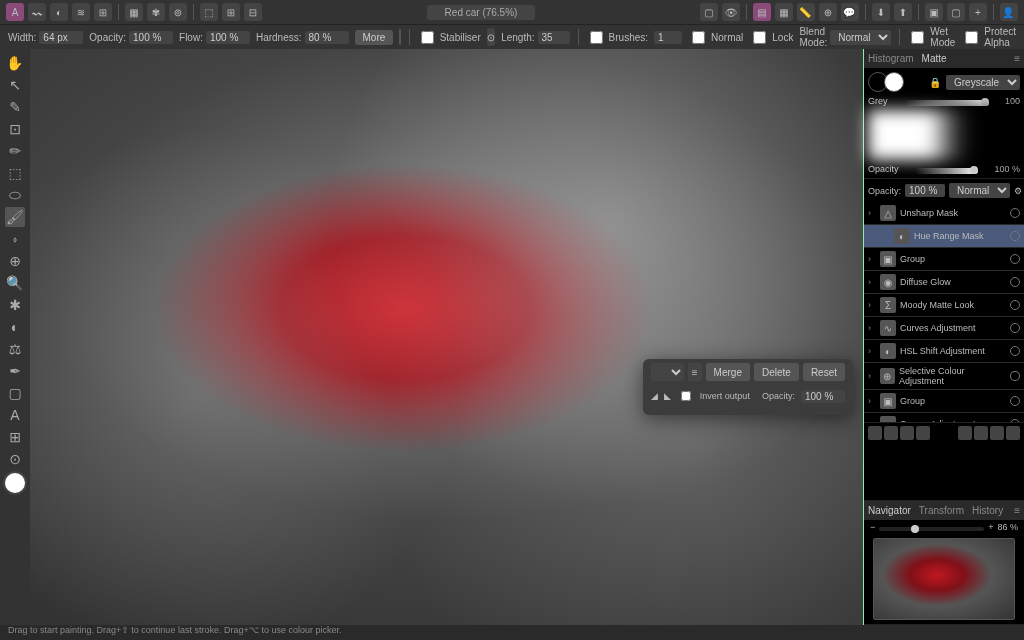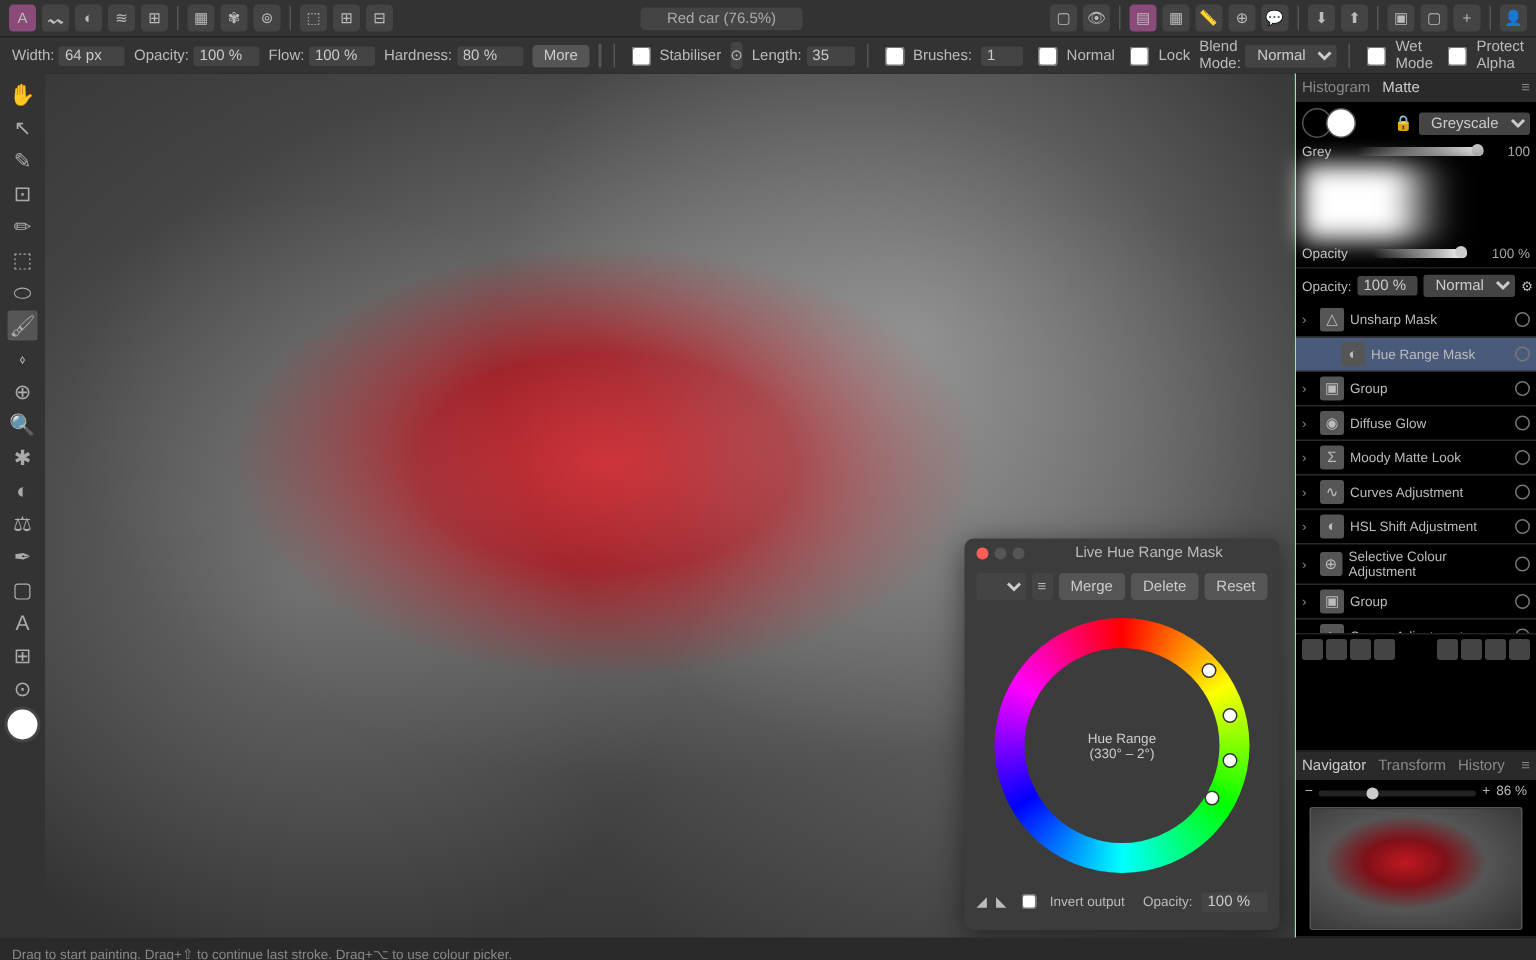--- a/index.html
+++ b/index.html
@@ -35,36 +35,36 @@
 .slider-thumb{position:absolute;width:8px;height:8px;background:#ccc;border-radius:50%;top:-2px}
 .panels{width:160px;background:#000000;display:flex;flex-direction:column;border-left:1px solid #86efac}
 .panel{border-bottom:1px solid #222}
 .panel-tabs{display:flex;background:#2a2a2a;padding:2px 4px;gap:8px;font-size:10px;align-items:center}
 .panel-tab{color:#888;cursor:pointer;padding:2px 0}
 .panel-tab.active{color:#ccc}
 .panel-menu{margin-left:auto;color:#888;cursor:pointer}
 .panel-body{padding:4px}
 .swatch-row{display:flex;gap:4px;align-items:center;margin-bottom:4px}
 .swatch{width:18px;height:18px;border-radius:50%;border:1px solid #555}
-.grey-slider{display:flex;align-items:center;gap:16px;font-size:9px}
+.grey-slider{display:flex;align-items:flex-end;gap:16px;font-size:9px}
 .grey-track{flex:1;height:6px;background:linear-gradient(90deg,#000,#fff);border-radius:3px;position:relative}
 .grey-thumb{position:absolute;right:0;top:-2px;width:8px;height:8px;background:#ccc;border-radius:50%}
 .preview-box{width:100%;height:50px;background:linear-gradient(90deg,#fff 0%,#fff 40%,#888 50%,#222 60%,#000 70%,#000 100%);margin-top:4px;border-radius:2px;filter:blur(8px)}
 .layers-list{max-height:220px;overflow-y:auto}
 .layer{display:flex;align-items:center;padding:3px 4px;gap:4px;font-size:9px;border-bottom:1px solid #2a2a2a}
 .layer.selected{background:#4a5a7a}
 .layer.child{padding-left:18px}
 .layer-thumb{width:16px;height:16px;background:#555;border-radius:2px;display:flex;align-items:center;justify-content:center;font-size:10px}
 .layer-vis{width:8px;height:8px;border:1px solid #777;border-radius:50%;margin-left:auto}
 .layer-arrow{width:8px;color:#888}
 .layer-controls{display:flex;gap:2px;padding:3px 4px;border-top:1px solid #222}
 .lc-btn{width:14px;height:14px;background:#444;border-radius:2px;cursor:pointer}
 .nav-preview{width:140px;height:80px;margin:4px auto;background:radial-gradient(ellipse at 45% 45%,#c01820 0%,#801018 25%,#555 50%,#333 100%);border-radius:2px;border:1px solid #555}
 .nav-slider{display:flex;align-items:center;gap:4px;padding:2px 6px;font-size:9px}
-.statusbar{height:16px;background:#2a2a2a;display:flex;align-items:flex-end;padding:0 8px;font-size:9px;color:#888}
+.statusbar{height:16px;background:#2a2a2a;display:flex;align-items:flex-start;padding:0 8px;font-size:9px;color:#888}
 .flex-spacer{flex:1}
 .brush-icon{width:16px;height:16px;background:#555;border-radius:2px}
 .color-circle{width:20px;height:20px;border-radius:50%;background:#fff;border:2px solid #444}
 </style>
 </head>
 <body>
 
 <div class="topbar">
   <div class="icon-btn pink">A</div>
   <div class="icon-btn">〰</div>
@@ -180,44 +180,26 @@
     <div class="tool">⊙</div>
     <div class="color-circle"></div>
   </div>
 
   <div class="canvas">
     <div class="car-img">
         <div class="smoke"></div>
       </div>
 
     <div class="dialog">
-      <div class="dlg-title">
-        <div class="traffic">
-            <div class="dot" style="background:#ff5f56"></div>
-            <div class="dot" style="background:#555"></div>
-            <div class="dot" style="background:#555"></div>
-          </div>
-        <span style="flex:1;text-align:center">Live Hue Range Mask</span>
-      </div>
       <div class="dlg-bar">
         <select class="ctx-select" style="width:40px"><option></option></select>
         <div class="icon-btn">≡</div>
         <button class="dlg-btn">Merge</button>
         <button class="dlg-btn">Delete</button>
         <button class="dlg-btn">Reset</button>
-      </div>
-      <div class="hue-wheel">
-        <div class="hue-handle" style="top:30px;right:22px"></div>
-        <div class="hue-handle" style="top:60px;right:8px"></div>
-        <div class="hue-handle" style="top:90px;right:8px"></div>
-        <div class="hue-handle" style="top:115px;right:20px"></div>
-        <div class="hue-center">
-            <div>Hue Range</div>
-            <div>(330° – 2°)</div>
-          </div>
       </div>
       <div class="dlg-row">
         <span>◢</span>
         <span>◣</span>
         <input type="checkbox" style="">
           <span>Invert output</span>
         <div class="flex-spacer"></div>
         <span>Opacity:</span>
         <input class="ctx-input" value="100 %" style="">
       </div>

